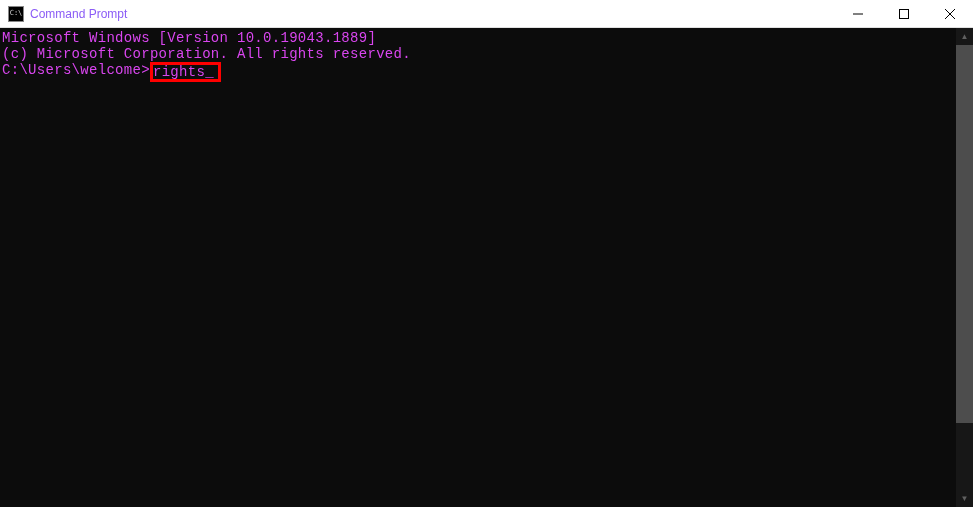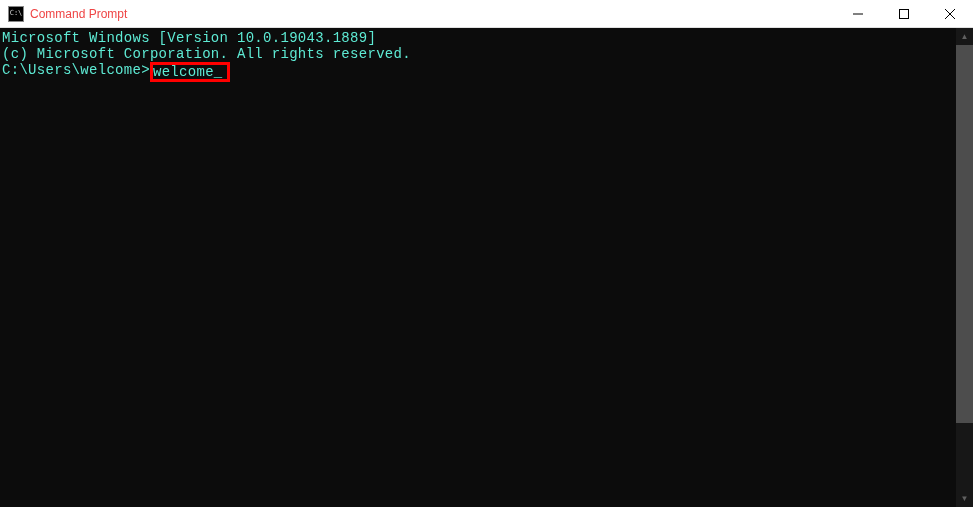--- a/index.html
+++ b/index.html
@@ -52,21 +52,21 @@
     
     .title-icon-inner {
       font-size: 7px;
       color: #ccc;
       font-family: monospace;
       line-height: 1;
     }
     
     .title-text {
       font-size: 12px;
-      color: #ef4444;
+      color: #8b5cf6;
     }
     
     .window-controls {
       display: flex;
       height: 100%;
     }
     
     .win-btn {
       width: 46px;
       height: 100%;
@@ -89,21 +89,21 @@
       background: #0c0c0c;
       position: relative;
     }
     
     .terminal {
       flex: 1;
       padding: 2px 0 0 2px;
       font-family: Consolas, 'Courier New', monospace;
       font-size: 14px;
       line-height: 16px;
-      color: #5eead4;
+      color: #d946ef;
       background: #0c0c0c;
       white-space: pre;
       overflow: hidden;
       letter-spacing: 0.3px;
     }
     
     .terminal-line {
       display: block;
     }
     
@@ -183,21 +183,21 @@
       <button class="win-btn close">
         <svg viewBox="0 0 10 10">
           <line x1="0" y1="0" x2="10" y2="10" stroke="#000" stroke-width="1"></line>
           <line x1="10" y1="0" x2="0" y2="10" stroke="#000" stroke-width="1"></line>
         </svg>
       </button>
     </div>
   </div>
 
   <div class="content-area">
-    <div class="terminal"><span class="terminal-line">Microsoft Windows [Version 10.0.19043.1889]</span><span class="terminal-line">(c) Microsoft Corporation. All rights reserved.</span><span class="terminal-line"></span><span class="prompt-line"><span>C:\Users\welcome&gt;</span><span class="highlight-box-wrap"><span>welcome</span><span>_</span></span></span></div>
+    <div class="terminal"><span class="terminal-line">Microsoft Windows [Version 10.0.19043.1889]</span><span class="terminal-line">(c) Microsoft Corporation. All rights reserved.</span><span class="terminal-line"></span><span class="prompt-line"><span>C:\Users\welcome&gt;</span><span class="highlight-box-wrap"><span>rights</span><span>_</span></span></span></div>
 
     <div class="scrollbar">
       <div class="scroll-arrow">▲</div>
       <div class="scroll-track">
         <div class="scroll-thumb"></div>
       </div>
       <div class="scroll-arrow">▼</div>
     </div>
   </div>
 

